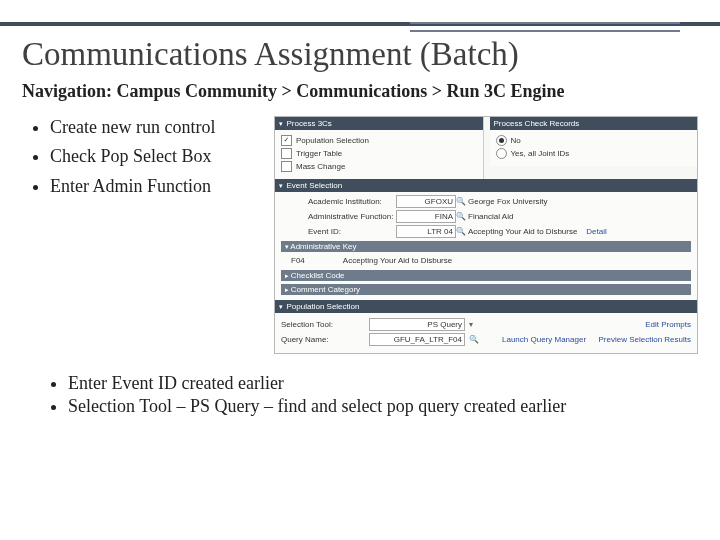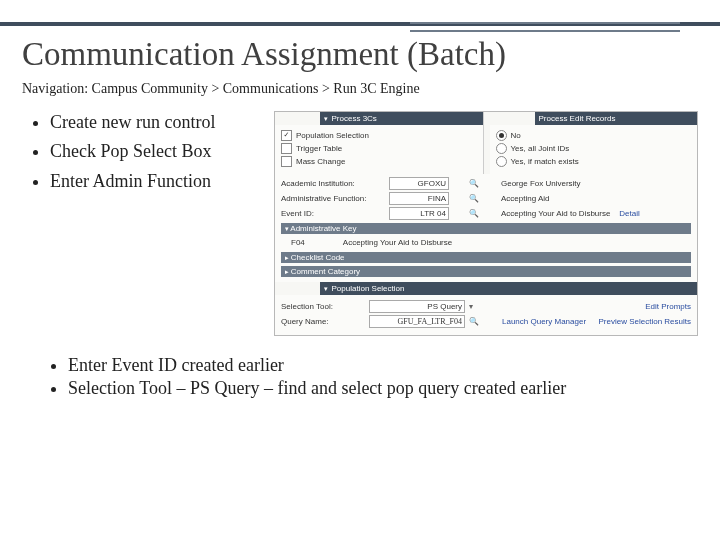--- a/index.html
+++ b/index.html
@@ -27,22 +27,22 @@
     height: 6px;
     border-top: 2px solid #6e7b8a;
     border-bottom: 2px solid #6e7b8a;
   }
   .title {
     font-size: 33px;
     padding: 10px 22px 4px 22px;
     color: #404040;
   }
   .subtitle {
-    font-size: 14px;
-    font-weight: normal;
+    font-size: 18px;
+    font-weight: bold;
     padding: 4px 4px 14px 22px;
   }
   .body-row {
     display: flex;
     padding: 0 22px 0 32px;
     gap: 12px;
     align-items: flex-start;
   }
   .left-col {
     width: 230px;
@@ -68,21 +68,20 @@
     background: #f7f7f4;
   }
   .shot .bar {
     background: #3f4d5d;
     color: #fff;
     padding: 2px 4px;
     font-size: 8px;
     display: flex;
     align-items: center;
     gap: 4px;
-    margin-left: 45px;
   }
   .twisty { font-size: 7px; }
   .pane {
     padding: 3px 6px 5px 6px;
     background: #fbfbf9;
   }
   .row { display: flex; align-items: center; gap: 4px; margin: 2px 0; }
   .chk {
     width: 9px; height: 9px; border:1px solid #888; background:#fff; display:inline-block;
     text-align:center; line-height:8px; font-size:7px;
@@ -99,28 +98,28 @@
   .lbl { color:#333; }
   .input {
     border:1px solid #a9a9a9; background:#fff; display:inline-block;
     padding:0 2px; min-width:38px; height:11px; line-height:11px;text-align:right;
   }
   .mag { color:#666; font-size:8px; }
   .subbar {
     background:#6e7b8a; color:#fff; padding:1px 4px; margin:3px 0 0 0;
   }
   .link { color:#2a4da0; }
-  .field-grid { display:grid; grid-template-columns: 88px 60px 12px 1fr; gap:2px 20px; align-items:center; }
+  .field-grid { display:grid; grid-template-columns: 88px 60px 12px 1fr; gap:2px 0; align-items:center;margin-left:27px; }
 </style>
 </head>
 <body>
 
 <div class="top-rule"></div>
 
-<div class="title">Communication Assignment (Batch)</div>
+<div class="title">Communications Assignment (Batch)</div>
 <div class="subtitle">Navigation: Campus Community &gt; Communications &gt; Run 3C Engine</div>
 
 <div class="body-row">
   <div class="left-col">
     <ul>
       <li>
         <span>Create new run control</span>
       </li>
       <li>Check Pop Select Box</li>
       <li>Enter Admin Function</li>
@@ -144,50 +143,50 @@
             <span class="lbl">Trigger Table</span>
           </div>
           <div class="row">
             <span class="chk"></span>
             <span class="lbl">Mass Change</span>
           </div>
         </div>
       </div>
       <div>
         <div class="bar">
-          <span>Process Edit Records</span>
+          <span>Process Check Records</span>
         </div>
         <div class="pane">
           <div class="row">
             <span class="radio on"></span>
             <span class="lbl">No</span>
           </div>
           <div class="row">
             <span class="radio"></span>
             <span class="lbl">Yes, all Joint IDs</span>
           </div>
-          <div class="row">
-            <span class="radio"></span>
-            <span class="lbl">Yes, if match exists</span>
-          </div>
-        </div>
-      </div>
-    </div>
-
+        </div>
+      </div>
+    </div>
+
+    <div class="bar">
+      <span class="twisty">▾</span>
+      <span>Event Selection</span>
+    </div>
     <div class="pane">
       <div class="field-grid">
         <span class="lbl">Academic Institution:</span>
         <span class="input">GFOXU</span>
         <span class="mag">🔍</span>
         <span class="lbl">George Fox University</span>
 
         <span class="lbl">Administrative Function:</span>
         <span class="input">FINA</span>
         <span class="mag">🔍</span>
-        <span class="lbl">Accepting Aid</span>
+        <span class="lbl">Financial Aid</span>
 
         <span class="lbl">Event ID:</span>
         <span class="input">LTR 04</span>
         <span class="mag">🔍</span>
         <span>
           <span class="lbl">Accepting Your Aid to Disburse</span>
           &nbsp;&nbsp;
           <span class="link">Detail</span>
         </span>
       </div>
@@ -215,21 +214,21 @@
     <div class="pane">
       <div class="row">
         <span class="lbl" style="width:84px;">Selection Tool:</span>
         <span class="input" style="min-width:90px;">PS Query</span>
         <span class="mag">▾</span>
         <span style="flex:1"></span>
         <span class="link">Edit Prompts</span>
       </div>
       <div class="row">
         <span class="lbl" style="width:84px;">Query Name:</span>
-        <span class="input" style="min-width:90px;font-family:Liberation Serif, serif;">GFU_FA_LTR_F04</span>
+        <span class="input" style="min-width:90px;">GFU_FA_LTR_F04</span>
         <span class="mag">🔍</span>
         <span style="flex:1"></span>
         <span class="link">Launch Query Manager</span>
         &nbsp;&nbsp;
         <span class="link">Preview Selection Results</span>
       </div>
     </div>
   </div>
 </div>
 

